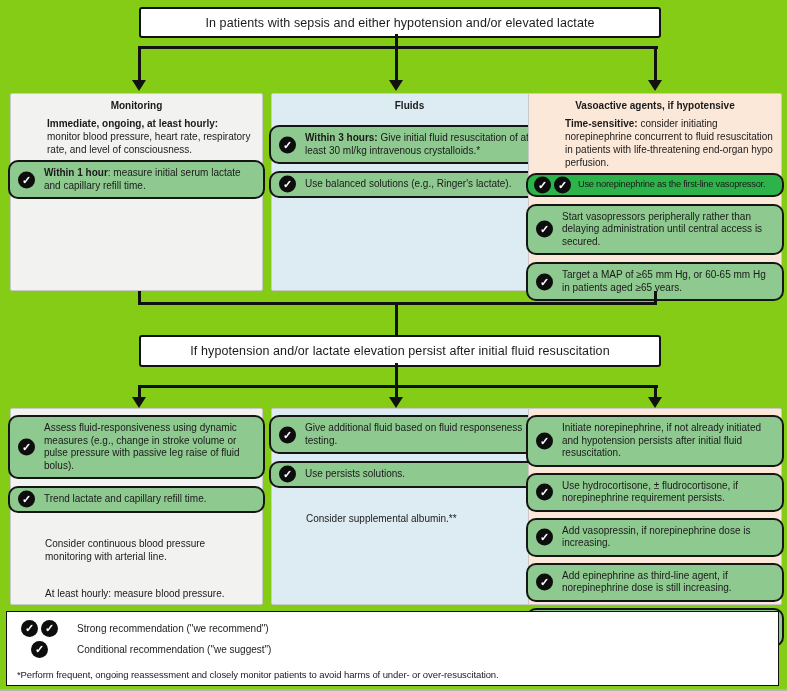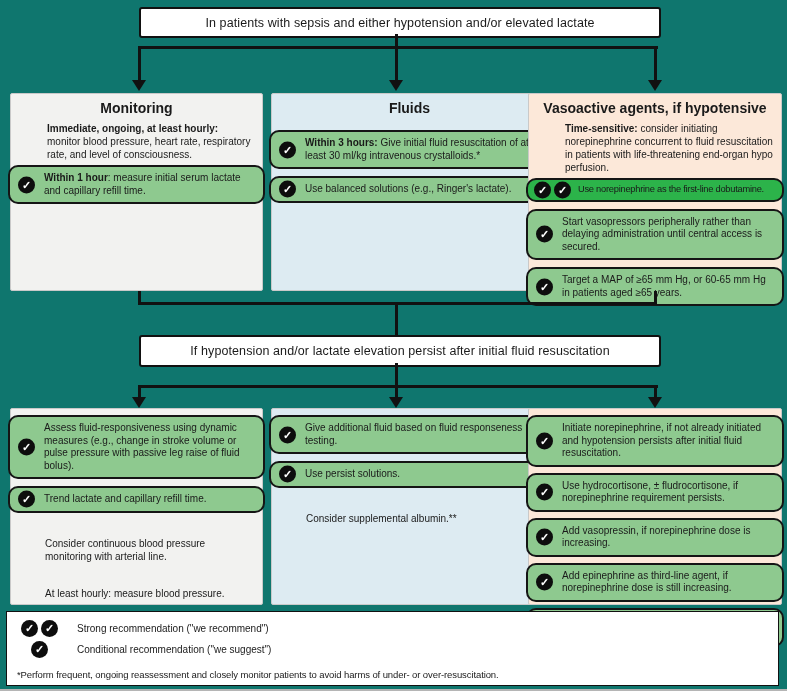--- a/index.html
+++ b/index.html
@@ -1,17 +1,17 @@
 <!DOCTYPE html>
 <html style="--green_item: #8ec98f; --strong_green: #2cb34a; --monitoring_bg: #f2f2f0; --fluids_bg: #ddebf2; --vasoactive_bg: #fce8d9;"><head>
 <meta charset="utf-8">
 <style>
   html,body{margin:0;padding:0;background:#fff;}
   #canvas{
-    position:relative;width:787px;height:691px;background:#0f766e;overflow:hidden;
+    position:relative;width:787px;height:691px;background:#84cc16;overflow:hidden;
     font-family:"Liberation Sans", sans-serif;color:#1a1a1a;
   }
   
   .flowbox{
     position:absolute;left:139px;width:518px;height:27px;
     border:2.5px solid #111;border-radius:3px;background:#fff;
     display:flex;align-items:center;justify-content:center;
     font-size:12.5px;letter-spacing:.1px;
   }
   
@@ -23,21 +23,21 @@
   }
   
   .col{
     position:absolute;top:93px;height:198px;border:1px solid #c9c9c9;border-radius:2px;
     box-sizing:border-box;overflow:visible;
   }
   .col.row2{top:408px;height:197px;}
   .col.monitoring{left:10px;width:253px;background:var(--monitoring_bg,#f2f2f0);}
   .col.fluids{left:271px;width:277px;background:var(--fluids_bg,#ddebf2);}
   .col.vasoactive{left:528px;width:254px;background:var(--vasoactive_bg,#fce8d9);}
-  .coltitle{font-size:14px;font-weight:bold;text-align:center;padding:6px 4px 4px 4px;}
+  .coltitle{font-size:10px;font-weight:bold;text-align:center;padding:6px 4px 4px 4px;}
   .intro{font-size:10px;line-height:1.3;padding:2px 8px 4px 36px;color:#1a1a1a;}
   .note{font-size:10px;line-height:1.3;padding:0 8px 0 34px;margin:24px 0;color:#1a1a1a;}
   
   .gitem{
     position:relative;background:var(--green_item,#8ec98f);
     border:2px solid #151515;border-radius:10px;
     margin:0 -3px 7px -3px;padding:5px 7px 5px 34px;
     font-size:10px;line-height:1.25;box-sizing:border-box;
   }
   .gitem .check{
@@ -106,21 +106,21 @@
       <span class="itembody">Use balanced solutions (e.g., Ringer's lactate).</span>
     </div>
   </div>
 
   <div class="col vasoactive">
     <div class="coltitle">Vasoactive agents, if hypotensive</div>
     <div class="intro"><b>Time-sensitive:</b><span> consider initiating norepinephrine concurrent to fluid resuscitation in patients with life-threatening end-organ hypo perfusion.</span></div>
     <div class="gitem strong">
       <span class="check c1">✓</span>
       <span class="check c2">✓</span>
-      <span class="itembody">Use norepinephrine as the first-line dobutamine.</span>
+      <span class="itembody">Use norepinephrine as the first-line vasopressor.</span>
     </div>
     <div class="gitem">
       <span class="check">✓</span>
       <span class="itembody">Start vasopressors peripherally rather than delaying administration until central access is secured.</span>
     </div>
     <div class="gitem">
       <span class="check">✓</span>
       <span class="itembody">Target a MAP of ≥65 mm Hg, or 60-65 mm Hg in patients aged ≥65 years.</span>
     </div>
   </div>
@@ -158,21 +158,21 @@
     <div class="note">Consider other causes of shock.</div>
   </div>
 
   <div class="col fluids row2" style="padding-top:6px;">
     <div class="gitem">
       <span class="check">✓</span>
       <span class="itembody">Give additional fluid based on fluid responseness testing.</span>
     </div>
     <div class="gitem">
       <span class="check">✓</span>
-      <span class="itembody">Use persist solutions.</span>
+      <span class="itembody">Use persists solutions.</span>
     </div>
     <div class="note">Consider supplemental albumin.**</div>
   </div>
 
   <div class="col vasoactive row2" style="padding-top:6px;">
     <div class="gitem" style="margin-bottom:6px;">
       <span class="check">✓</span>
       <span class="itembody">Initiate norepinephrine, if not already initiated and hypotension persists after initial fluid resuscitation.</span>
     </div>
     <div class="gitem" style="margin-bottom:6px;">

